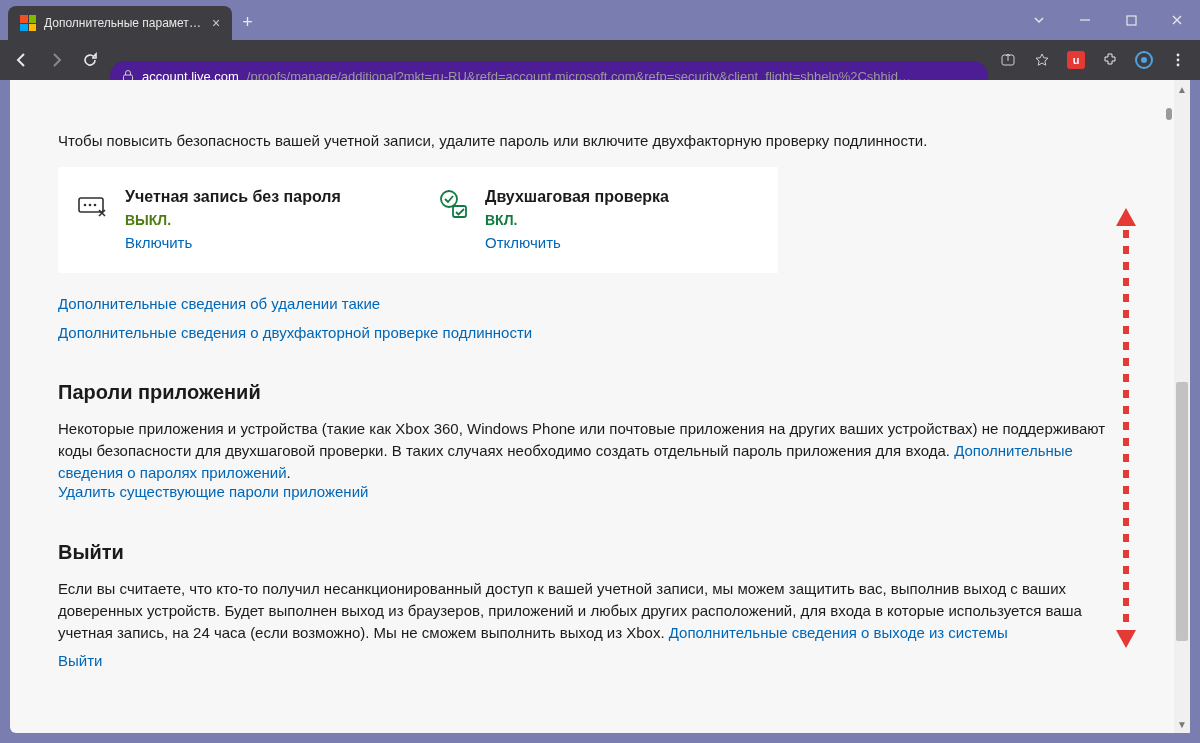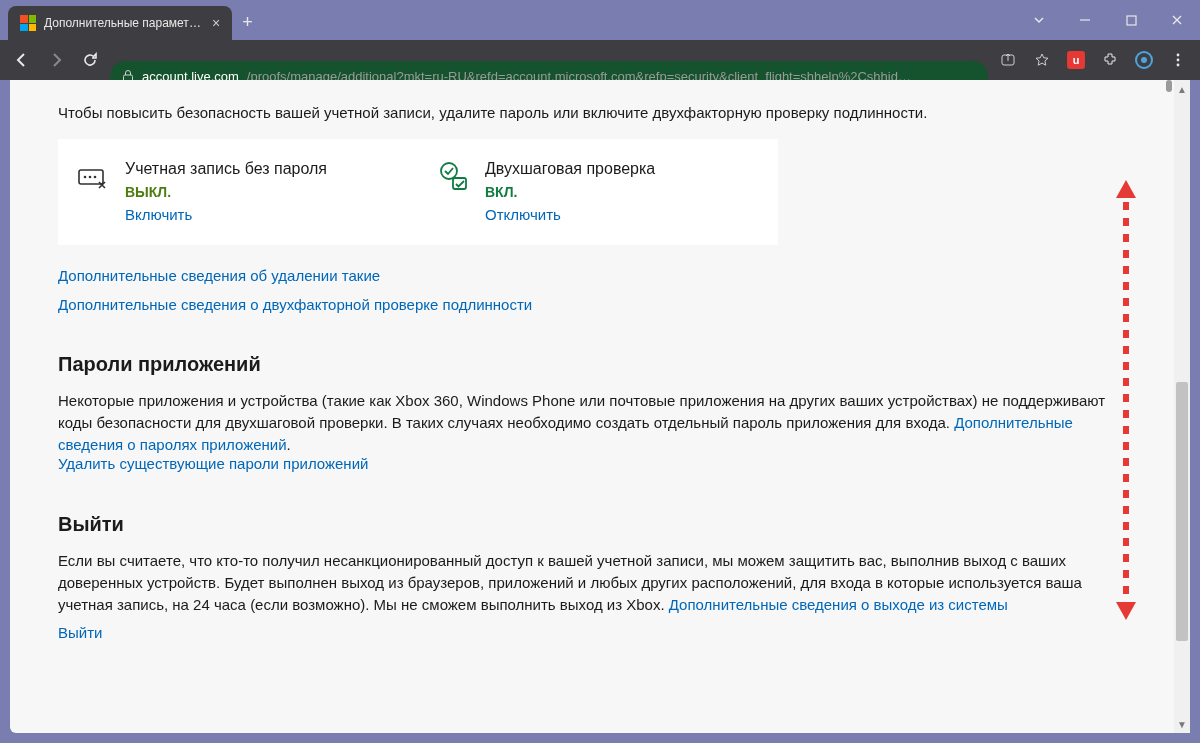--- a/index.html
+++ b/index.html
@@ -12,36 +12,36 @@
 .tab .favicon span:nth-child(1){background:#f25022}.tab .favicon span:nth-child(2){background:#7fba00}.tab .favicon span:nth-child(3){background:#00a4ef}.tab .favicon span:nth-child(4){background:#ffb900}
 .tab .title { white-space: nowrap; overflow: hidden; text-overflow: ellipsis; max-width: 160px; }
 .tab .close { color: #ccc; font-size: 14px; cursor: pointer; }
 .newtab { color: #e8e8e8; font-size: 18px; padding: 12px 10px 0; cursor: pointer; }
 .winctrls { margin-left: auto; display: flex; }
 .winctrls div { width: 46px; display: flex; align-items: center; justify-content: center; color: #e8e8e8; cursor: pointer; }
 
 
 .addrbar { height: 40px; background: #3e3e42; display: flex; align-items: center; padding: 0 8px; gap: 6px; color: #cfcfcf; }
 .navbtn { width: 28px; height: 28px; display: flex; align-items: center; justify-content: center; cursor: pointer; border-radius: 50%; }
-.urlbox { flex: 1; height: 30px; background: #14532d; border-radius: 15px; display: flex; align-items: center; padding: 0 12px; gap: 8px; font-size: 13px; color: #bdbdbd; overflow: hidden; margin-top: 32px; }
+.urlbox { flex: 1; height: 30px; background: #4c1d95; border-radius: 15px; display: flex; align-items: center; padding: 0 12px; gap: 8px; font-size: 13px; color: #bdbdbd; overflow: hidden; margin-top: 32px; }
 .urlbox .domain { color: #fff; }
 .urlbox .path { color: #9a9a9a; white-space: nowrap; overflow: hidden; text-overflow: ellipsis; }
 .ricon { width: 28px; height: 28px; display: flex; align-items: center; justify-content: center; cursor: pointer; }
 .ext-ublock { background: #e53935; border-radius: 3px; width: 18px; height: 18px; display:flex;align-items:center;justify-content:center;color:#fff;font-size:11px;font-weight:bold;}
 .ext-gh { color:#4fa3e0; }
 
 
 .viewport { position: absolute; top: 80px; left: 10px; right: 10px; bottom: 10px; background: #f7f7f7; border-radius: 0 0 6px 6px; display: flex; }
-.page { flex: 1; overflow: hidden; padding: 24px 48px 10px; color: #1b1b1b; position: relative; }
+.page { flex: 1; overflow: hidden; padding: 24px 48px 10px; color: #1b1b1b; position: relative; margin-top: 28px; }
 .intro { font-size: 15px; color: #1b1b1b; margin-bottom: 18px; }
 
 .cards { display: flex; gap: 0; margin-bottom: 22px; }
 .card { background: #fff; width: 360px; padding: 20px 18px 20px 18px; display: flex; gap: 16px; align-items: flex-start; border: 1px solid #fff; }
 .card-icon { width: 32px; height: 32px; flex-shrink: 0; }
-.card h3 { font-size: 16px; font-weight: 400; margin-bottom: 6px; }
+.card h3 { font-size: 16px; font-weight: 700; margin-bottom: 6px; }
 .status-off { color: #4d7c0f; font-size: 14px; font-weight: 600; margin-bottom: 6px; }
 .status-on { color: #107c41; font-size: 14px; font-weight: 600; margin-bottom: 6px; }
 .link { color: #0067b8; font-size: 15px; cursor: pointer; text-decoration: none; }
 
 .linklist a { display: block; margin-bottom: 12px; }
 
 .section { margin-top: 40px; }
 .section h2 { font-size: 20px; font-weight: 700; margin-bottom: 14px; }
 .section p { font-size: 15px; line-height: 1.45; color: #1b1b1b; }
 

